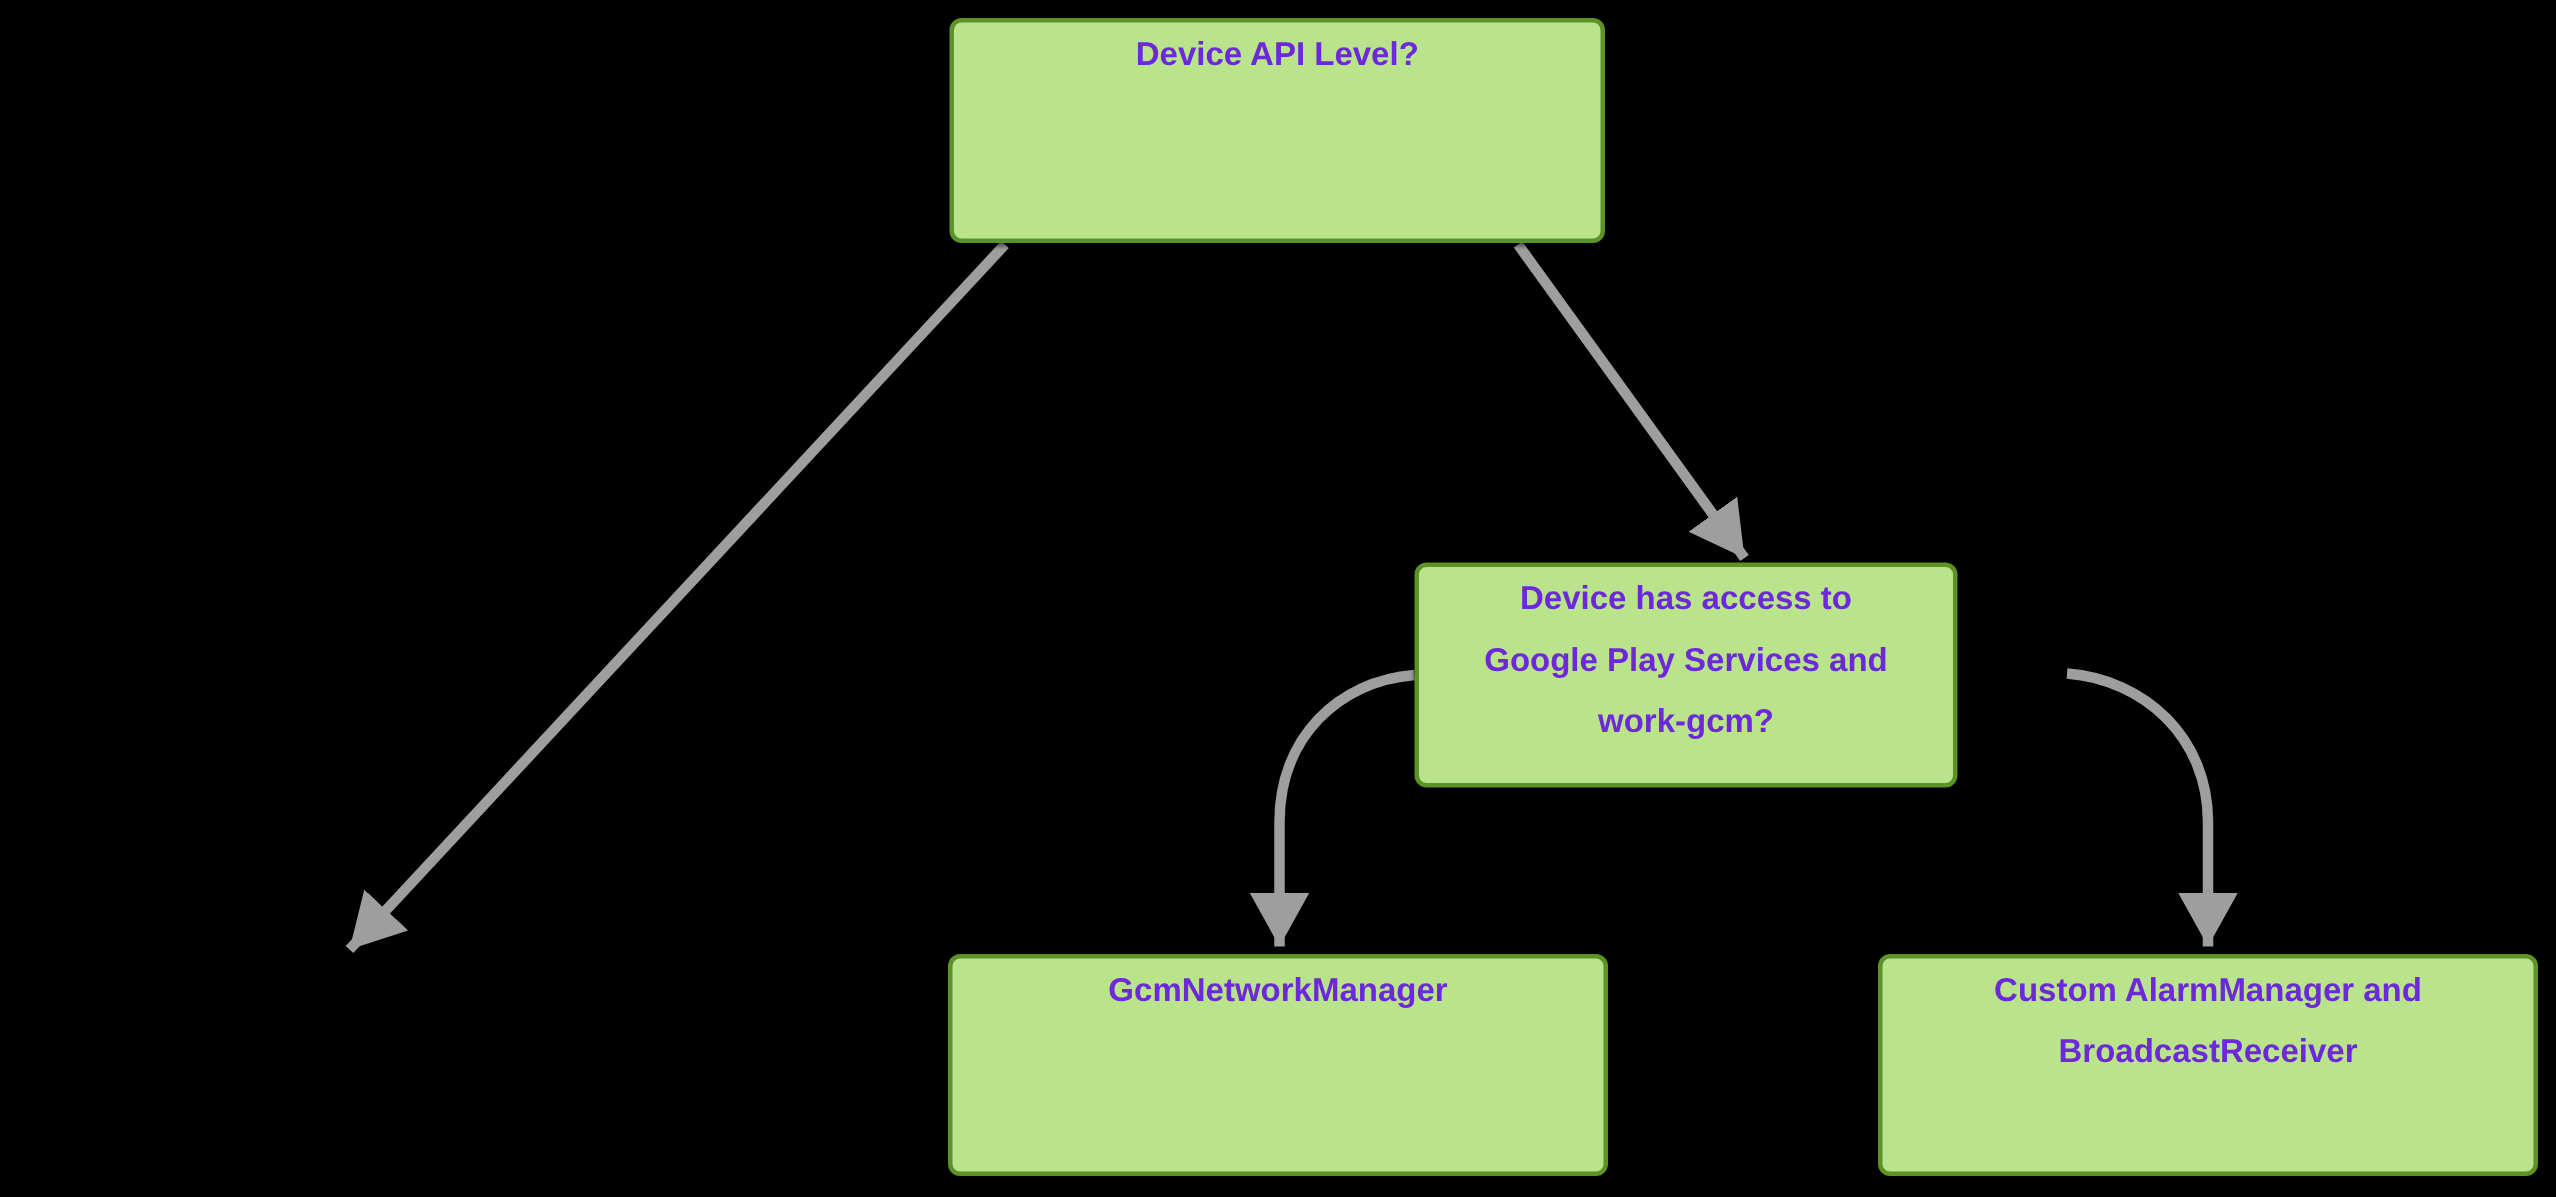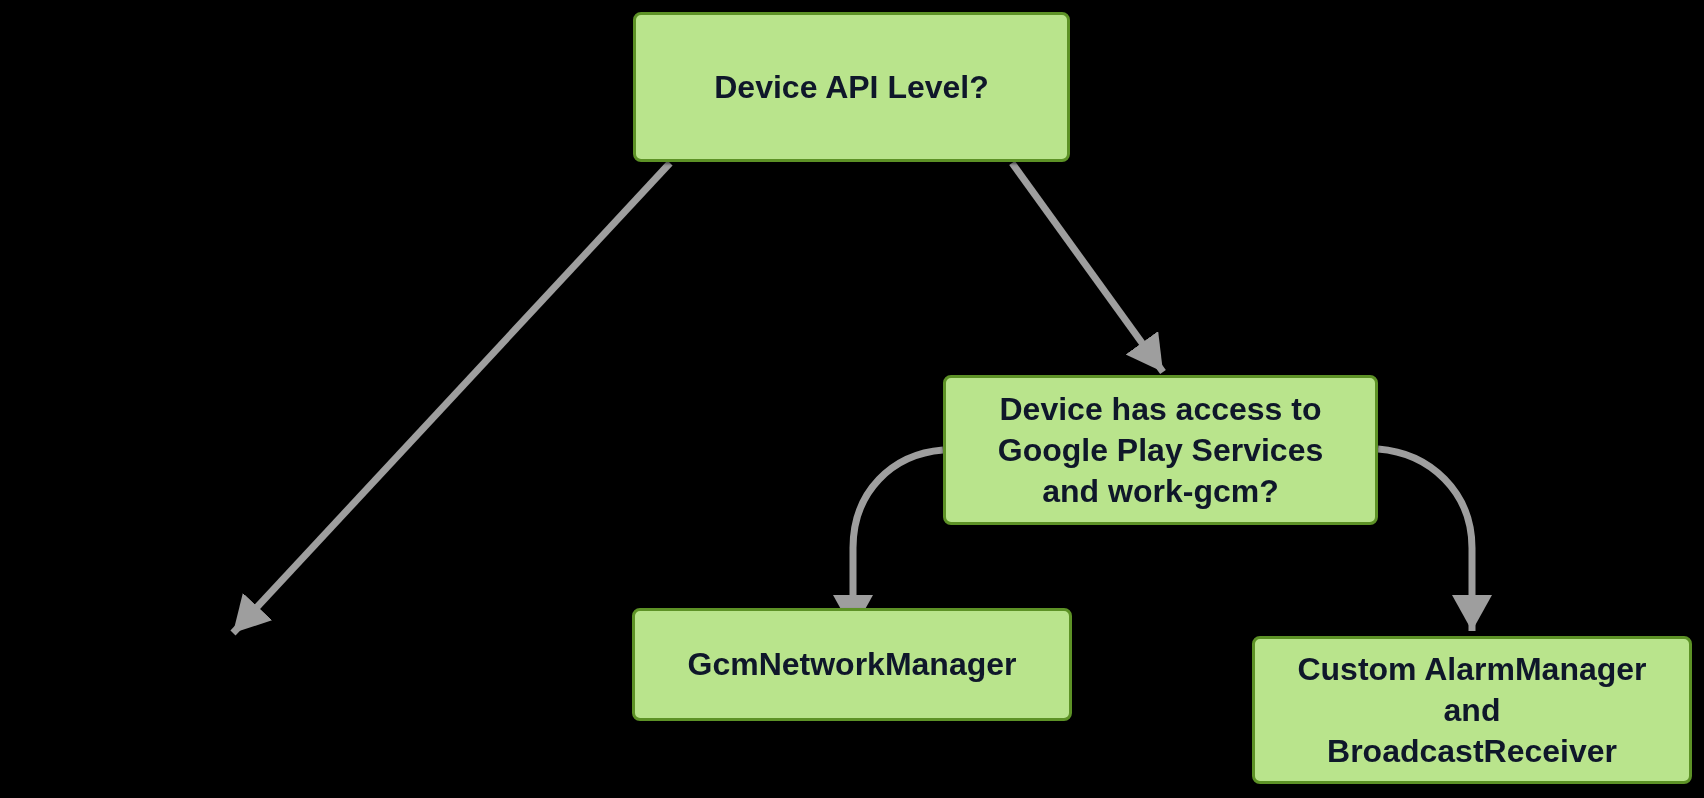--- a/index.html
+++ b/index.html
@@ -28,32 +28,31 @@
     fill: none;
   }
   .node {
     position: absolute;
     box-sizing: border-box;
     background: #b9e48c;
     border: 3px solid #5d9226;
     border-radius: 8px;
     box-shadow: 0 2px 3px rgba(0,0,0,0.55);
     display: flex;
-    align-items: center;
     justify-content: center;
     text-align: center;
-    color: #0f172a;
+    color: #6d28d9;
     font-weight: bold;
-    font-size: 32px;
+    font-size: 22px;
     line-height: 41px;
   }
   .node-top        { left: 633px;  top: 12px;  width: 437px; height: 150px; }
-  .node-decision   { left: 943px;  top: 375px; width: 435px; height: 150px; padding: 0 40px; }
+  .node-decision   { left: 943px;  top: 375px; width: 362px; height: 150px; padding: 0 40px; }
   .node-job        { left: 12px;   top: 636px; width: 440px; height: 148px; }
-  .node-gcm        { left: 632px;  top: 608px; width: 440px; height: 113px; }
+  .node-gcm        { left: 632px;  top: 636px; width: 440px; height: 148px; }
   .node-custom     { left: 1252px; top: 636px; width: 440px; height: 148px; padding: 0 42px; }
 </style>
 </head>
 <body>
 
 <div class="canvas">
 
   <svg class="edges" viewBox="0 0 1704 798" xmlns="http://www.w3.org/2000/svg">
     <defs>
       <marker id="ah" markerUnits="userSpaceOnUse" markerWidth="44" markerHeight="44" refX="36" refY="20" orient="auto">

